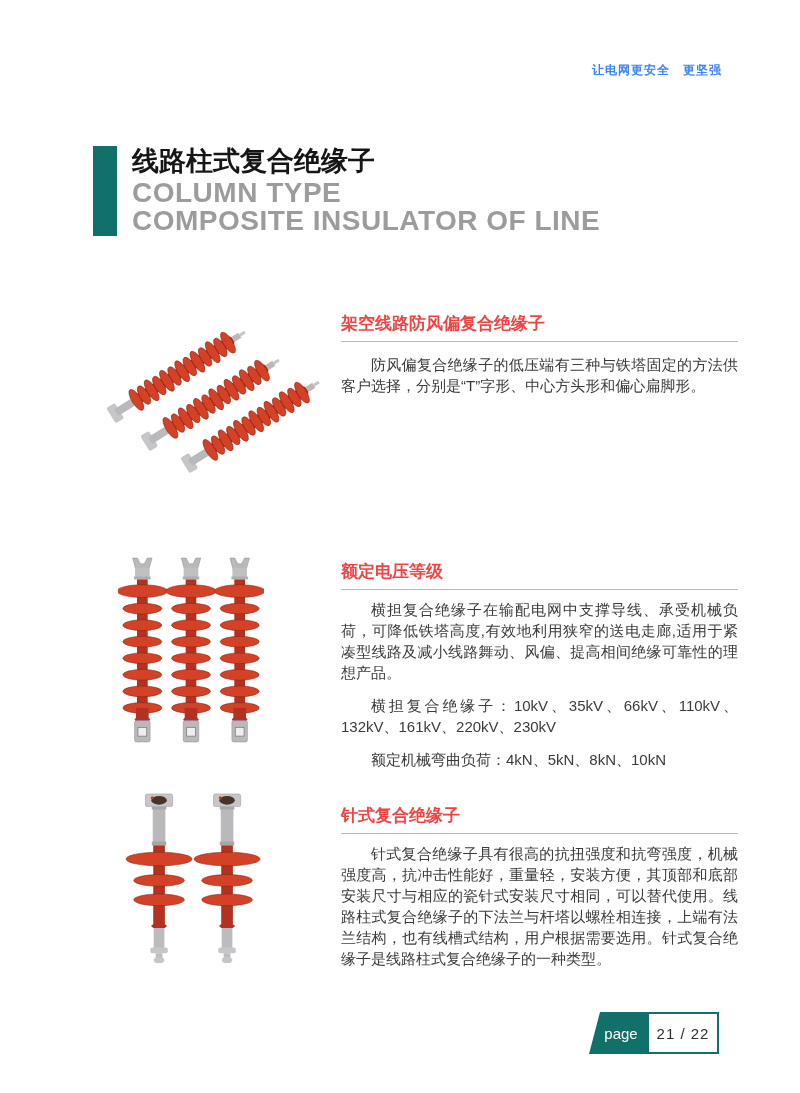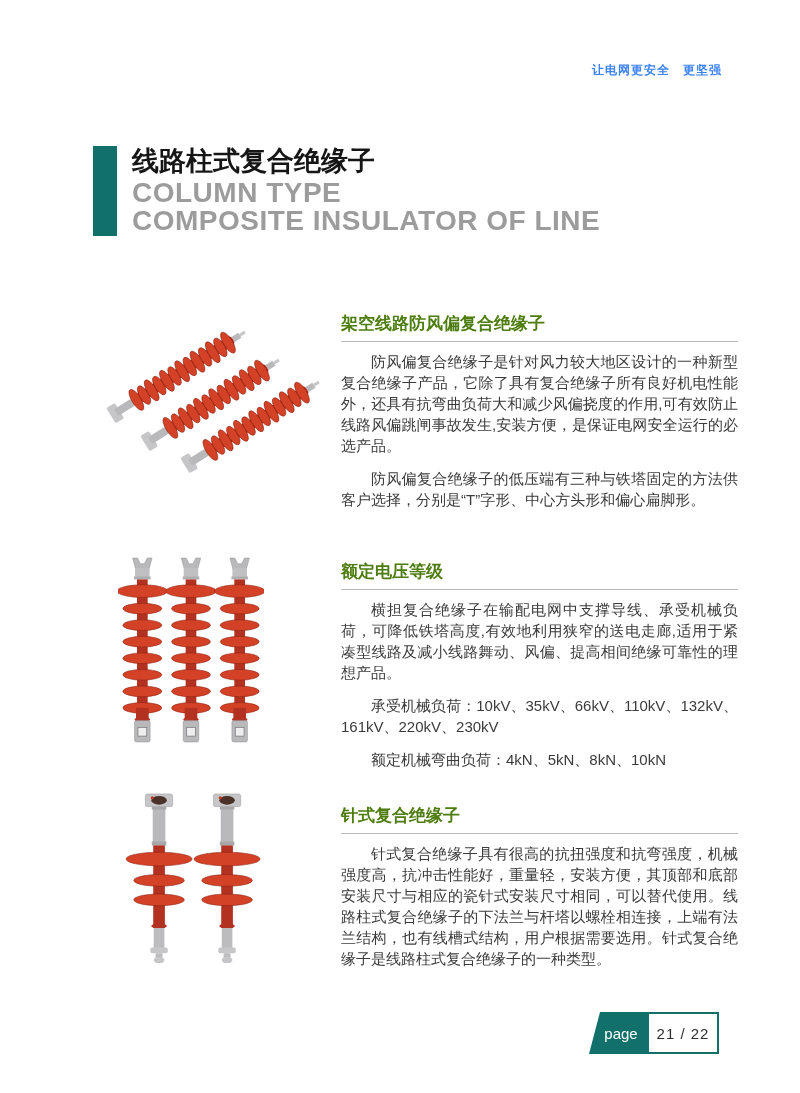--- a/index.html
+++ b/index.html
@@ -24,21 +24,21 @@
   }
   .title-en {
     margin-top: 3px; font-size: 28px; line-height: 28px;
     color: #9c9c9c; font-weight: bold; letter-spacing: 0.5px;
   }
 
   
   .product-text { position: absolute; left: 341px; width: 397px; }
   .product-text h2 {
     margin: 0; padding-bottom: 7px; border-bottom: 1px solid #b9b9b9;
-    font-size: 17px; line-height: 20px; color: #4d7c0f; font-weight: bold;
+    font-size: 17px; line-height: 20px; color: #ef4444; font-weight: bold;
   }
   .product-text p {
     margin: 9px 0 0 0; font-size: 15px; line-height: 21px; color: #3b3b3b;
     text-indent: 2em; text-align: justify;
   }
   .product-text p.gap { margin-top: 12px; }
 
   .product-image { position: absolute; }
 
   
@@ -97,21 +97,20 @@
           <rect x="126" y="-1.5" width="6" height="3" fill="#c6c6c8"></rect>
         </g>
       </defs>
       <use href="#dg" transform="translate(38,80) rotate(-32)"></use>
       <use href="#dg" transform="translate(72,108) rotate(-32)"></use>
       <use href="#dg" transform="translate(112,130) rotate(-32)"></use>
     </svg>
   </div>
   <section class="product-text" style="top:314px;">
     <h2>架空线路防风偏复合绝缘子</h2>
-    <p>防风偏复合绝缘子是针对风力较大地区设计的一种新型复合绝缘子产品，它除了具有复合绝缘子所有良好机电性能外，还具有抗弯曲负荷大和减少风偏挠度的作用,可有效防止线路风偏跳闸事故发生,安装方便，是保证电网安全运行的必选产品。</p>
     <p class="gap">防风偏复合绝缘子的低压端有三种与铁塔固定的方法供客户选择，分别是“T”字形、中心方头形和偏心扁脚形。</p>
   </section>
 
   <div class="product-image" style="left:118px; top:556px;">
     <svg width="146" height="187" viewBox="0 0 150 192">
       <defs>
         <g id="vg">
           <path d="M-10,0 L-5,0 L-2,6 L2,6 L5,0 L10,0 L7,11 L-7,11 Z" fill="#b9b9bb" stroke="#909092" stroke-width="0.5"></path>
           <rect x="-7.5" y="10" width="15" height="11" rx="1" fill="#c0c0c2"></rect>
           <rect x="-8.5" y="19" width="17" height="3" fill="#aeaeb0"></rect>
@@ -132,21 +131,21 @@
         </g>
       </defs>
       <use href="#vg" transform="translate(25,2)"></use>
       <use href="#vg" transform="translate(75,2)"></use>
       <use href="#vg" transform="translate(125,2)"></use>
     </svg>
   </div>
   <section class="product-text" style="top:562px;">
     <h2>额定电压等级</h2>
     <p>横担复合绝缘子在输配电网中支撑导线、承受机械负荷，可降低铁塔高度,有效地利用狭窄的送电走廊,适用于紧凑型线路及减小线路舞动、风偏、提高相间绝缘可靠性的理想产品。</p>
-    <p class="gap">承受机械负荷：10kV、35kV、66kV、110kV、132kV、161kV、220kV、230kV</p>
+    <p class="gap">横担复合绝缘子：10kV、35kV、66kV、110kV、132kV、161kV、220kV、230kV</p>
     <p class="gap">额定机械弯曲负荷：4kN、5kN、8kN、10kN</p>
   </section>
 
   <div class="product-image" style="left:122px; top:792px;">
     <svg width="146" height="171" viewBox="0 0 150 176">
       <defs>
         <g id="pg">
           <rect x="-14" y="0" width="28" height="13" rx="2" fill="#c6c6c8" stroke="#939395" stroke-width="0.5"></rect>
           <ellipse cx="0" cy="6.5" rx="8" ry="4.5" fill="#4a3228"></ellipse>
           <circle cx="-7" cy="4" r="1.6" fill="#c03a24"></circle>

